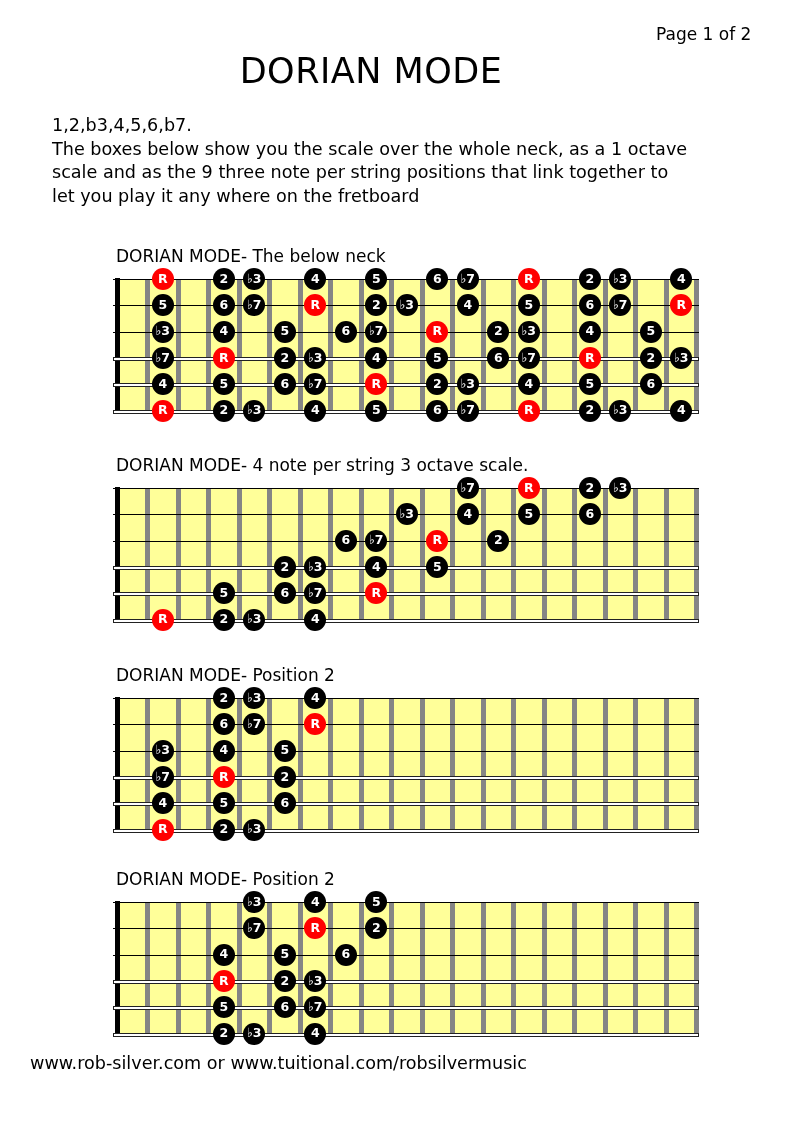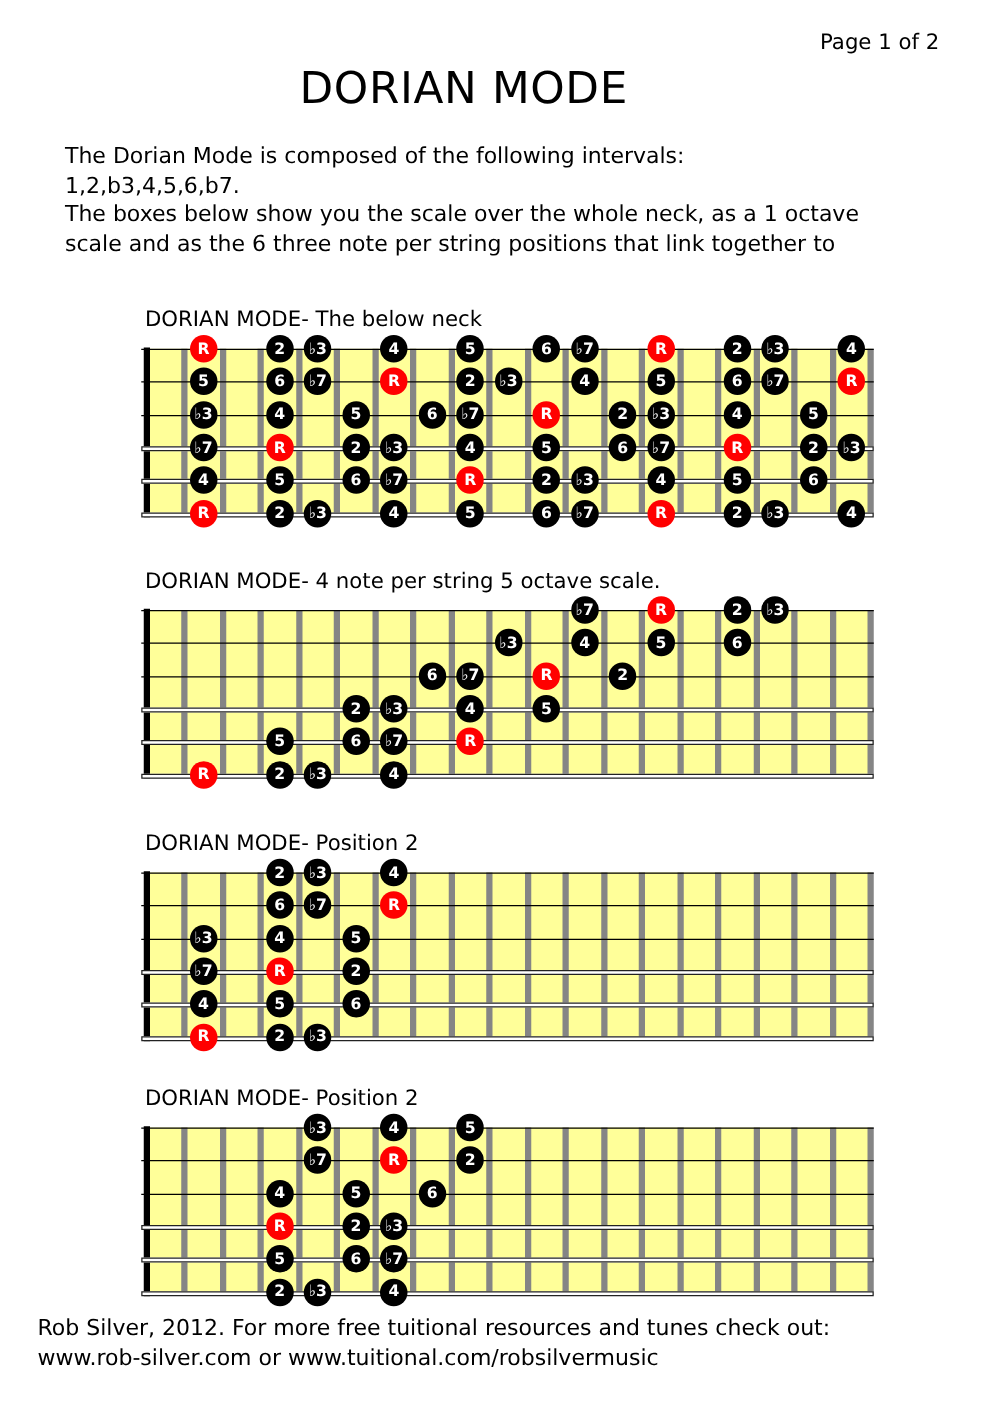--- a/index.html
+++ b/index.html
@@ -25,24 +25,24 @@
          display: flex; align-items: center; justify-content: center; line-height: 1; }
   .dot.root { background: #ff0000; }
 </style>
 </head>
 <body>
 
 <div class="abs page-num">Page 1 of 2</div>
 <div class="abs title">DORIAN MODE</div>
 
 <div class="abs intro">
-  <div>The Dorian Mode is composed of the following intervals:</div>
   <div>1,2,b3,4,5,6,b7.</div>
   <div>The boxes below show you the scale over the whole neck, as a 1 octave</div>
-  <div>scale and as the 6 three note per string positions that link together to</div>
+  <div>scale and as the 9 three note per string positions that link together to</div>
+  <div>let you play it any where on the fretboard</div>
 </div>
 
 <div class="abs label" style="top:246px">DORIAN MODE- The below neck</div>
 <div class="board">
     <div class="yellow" style="top: 279px; height: 132.5px; background: rgb(255, 255, 153);"></div>
     <div class="nut" style="top: 278px; height: 135.5px;"></div>
     <div class="fret" style="left: 145px; top: 279px; height: 133.5px; background: rgb(133, 133, 133);"></div>
     <div class="fret" style="left: 175.5px; top: 279px; height: 133.5px; background: rgb(133, 133, 133);"></div>
     <div class="fret" style="left: 206px; top: 279px; height: 133.5px; background: rgb(133, 133, 133);"></div>
     <div class="fret" style="left: 236.5px; top: 279px; height: 133.5px; background: rgb(133, 133, 133);"></div>
@@ -126,21 +126,21 @@
     <div class="dot" style="left: 304.25px; top: 399.5px;">4</div>
     <div class="dot" style="left: 365.25px; top: 399.5px;">5</div>
     <div class="dot" style="left: 426.25px; top: 399.5px;">6</div>
     <div class="dot" style="left: 456.75px; top: 399.5px;">♭7</div>
     <div class="dot root" style="left: 517.75px; top: 399.5px;">R</div>
     <div class="dot" style="left: 578.75px; top: 399.5px;">2</div>
     <div class="dot" style="left: 609.25px; top: 399.5px;">♭3</div>
     <div class="dot" style="left: 670.25px; top: 399.5px;">4</div>
   </div>
 
-<div class="abs label" style="top:455px">DORIAN MODE- 4 note per string 5 octave scale.</div>
+<div class="abs label" style="top:455px">DORIAN MODE- 4 note per string 3 octave scale.</div>
 <div class="board">
     <div class="yellow" style="top: 488px; height: 132.5px; background: rgb(255, 255, 153);"></div>
     <div class="nut" style="top: 487px; height: 135.5px;"></div>
     <div class="fret" style="left: 145px; top: 488px; height: 133.5px; background: rgb(133, 133, 133);"></div>
     <div class="fret" style="left: 175.5px; top: 488px; height: 133.5px; background: rgb(133, 133, 133);"></div>
     <div class="fret" style="left: 206px; top: 488px; height: 133.5px; background: rgb(133, 133, 133);"></div>
     <div class="fret" style="left: 236.5px; top: 488px; height: 133.5px; background: rgb(133, 133, 133);"></div>
     <div class="fret" style="left: 267px; top: 488px; height: 133.5px; background: rgb(133, 133, 133);"></div>
     <div class="fret" style="left: 297.5px; top: 488px; height: 133.5px; background: rgb(133, 133, 133);"></div>
     <div class="fret" style="left: 328px; top: 488px; height: 133.5px; background: rgb(133, 133, 133);"></div>
@@ -280,15 +280,14 @@
     <div class="dot" style="left: 304.25px; top: 969.9px;">♭3</div>
     <div class="dot" style="left: 212.75px; top: 996.2px;">5</div>
     <div class="dot" style="left: 273.75px; top: 996.2px;">6</div>
     <div class="dot" style="left: 304.25px; top: 996.2px;">♭7</div>
     <div class="dot" style="left: 212.75px; top: 1022.5px;">2</div>
     <div class="dot" style="left: 243.25px; top: 1022.5px;">♭3</div>
     <div class="dot" style="left: 304.25px; top: 1022.5px;">4</div>
   </div>
 
 <div class="abs footer">
-  <div>Rob Silver, 2012. For more free tuitional resources and tunes check out:</div>
   <div>www.rob-silver.com or www.tuitional.com/robsilvermusic</div>
 </div>
 
 </body></html>

